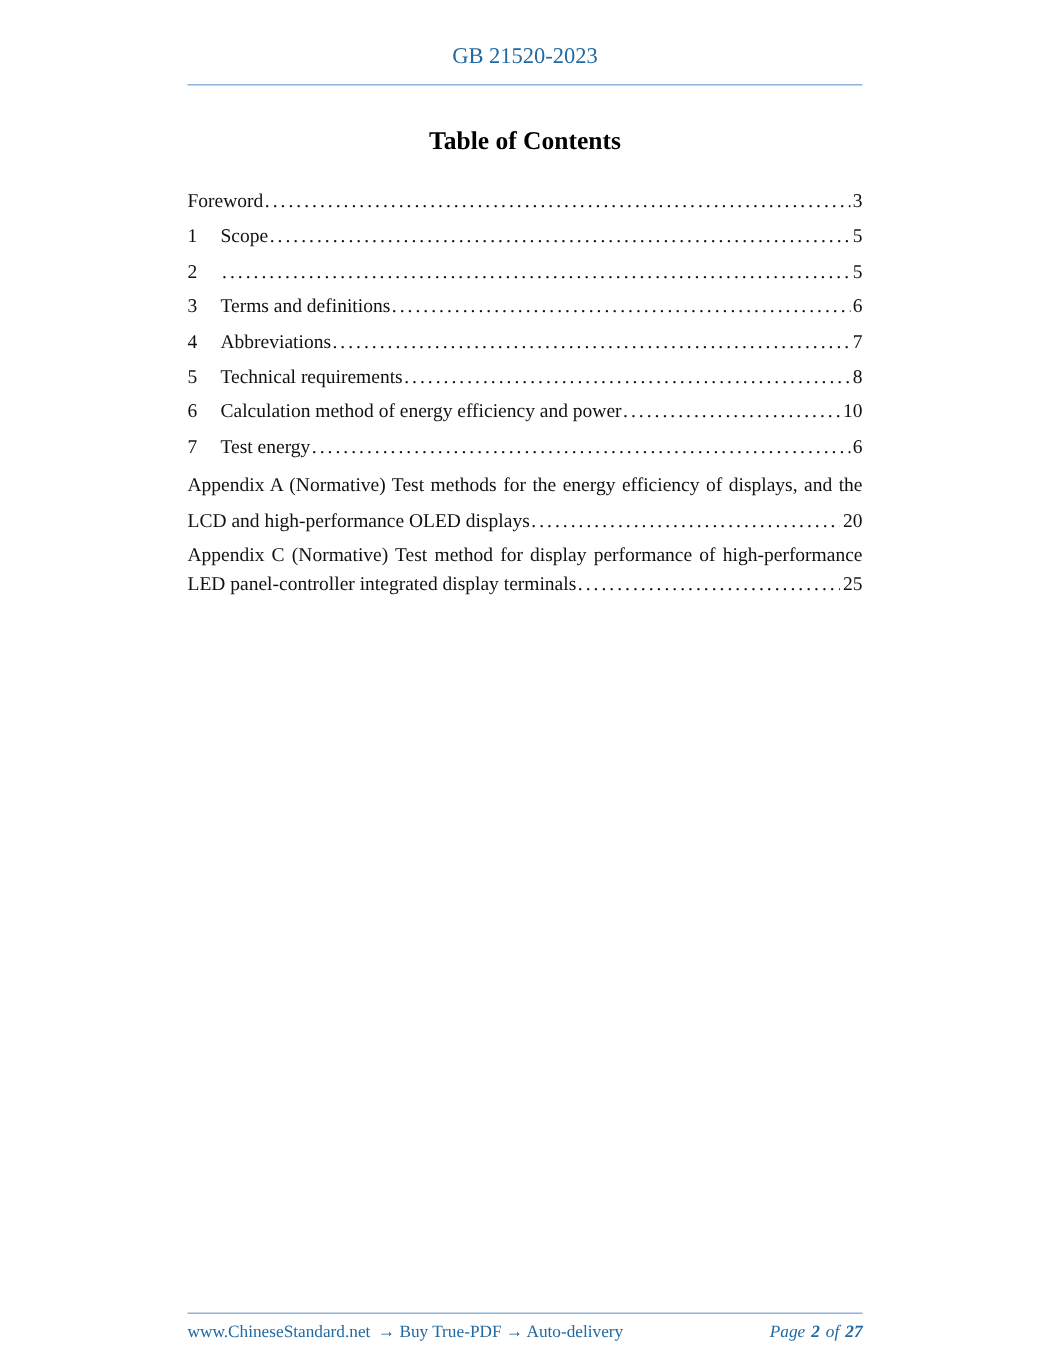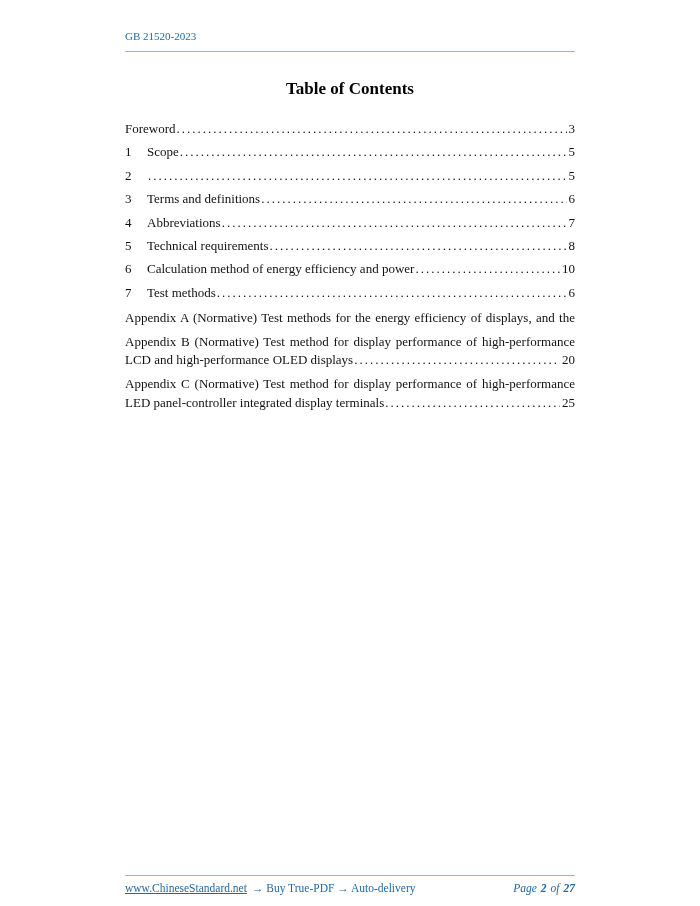--- a/index.html
+++ b/index.html
@@ -13,23 +13,23 @@
     font-family:"Liberation Serif","DejaVu Serif",serif;
     width:700px;height:906px;overflow:hidden;
   }
   .page{
     position:relative;width:700px;height:906px;background:#ffffff;
     color:var(--ink);
   }
   
   .header{
     margin:30px 125px 0 125px;
-    text-align:left;
+    text-align:center;
     color:var(--blue);
-    font-size:11px;
+    font-size:15px;
     padding-bottom:9px;
     border-bottom:1px solid var(--rule);
   }
   
   .doc-title{
     text-align:center;
     font-weight:bold;
     font-size:17px;
     margin-top:27px;
     margin-bottom:18px;
@@ -88,21 +88,20 @@
     padding-top:6px;
     display:flex;
     justify-content:space-between;
     align-items:baseline;
     font-size:11.5px;
     color:var(--blue);
   }
   .footer-left{display:flex;gap:5px;align-items:baseline;}
   .footer-link{
     color:var(--blue);
-    text-decoration:underline;
     cursor:pointer;
   }
   .footer-right{display:flex;gap:4px;align-items:baseline;font-style:italic;}
   .footer-right .num{font-weight:bold;}
 </style>
 </head>
 <body>
 
 <div class="page">
 
@@ -156,31 +155,30 @@
 
     <div class="toc-row">
       <span class="toc-num">6</span>
       <span class="toc-label">Calculation method of energy efficiency and power</span>
       <span class="leader"></span>
       <span class="page-num">10</span>
     </div>
 
     <div class="toc-row">
       <span class="toc-num">7</span>
-      <span class="toc-label">Test methods</span>
+      <span class="toc-label">Test energy</span>
       <span class="leader"></span>
       <span class="page-num">6</span>
     </div>
 
     <div class="appendix">
       <div class="line1">Appendix A (Normative) Test methods for the energy efficiency of displays, and the</div>
     </div>
 
     <div class="appendix">
-      <div class="line1">Appendix B (Normative) Test method for display performance of high-performance</div>
       <div class="line2-row">
         <span class="toc-label">LCD and high-performance OLED displays</span>
         <span class="leader"></span>
         <span class="page-num">20</span>
       </div>
     </div>
 
     <div class="appendix">
       <div class="line1">Appendix C (Normative) Test method for display performance of high-performance</div>
       <div class="line2-row">

